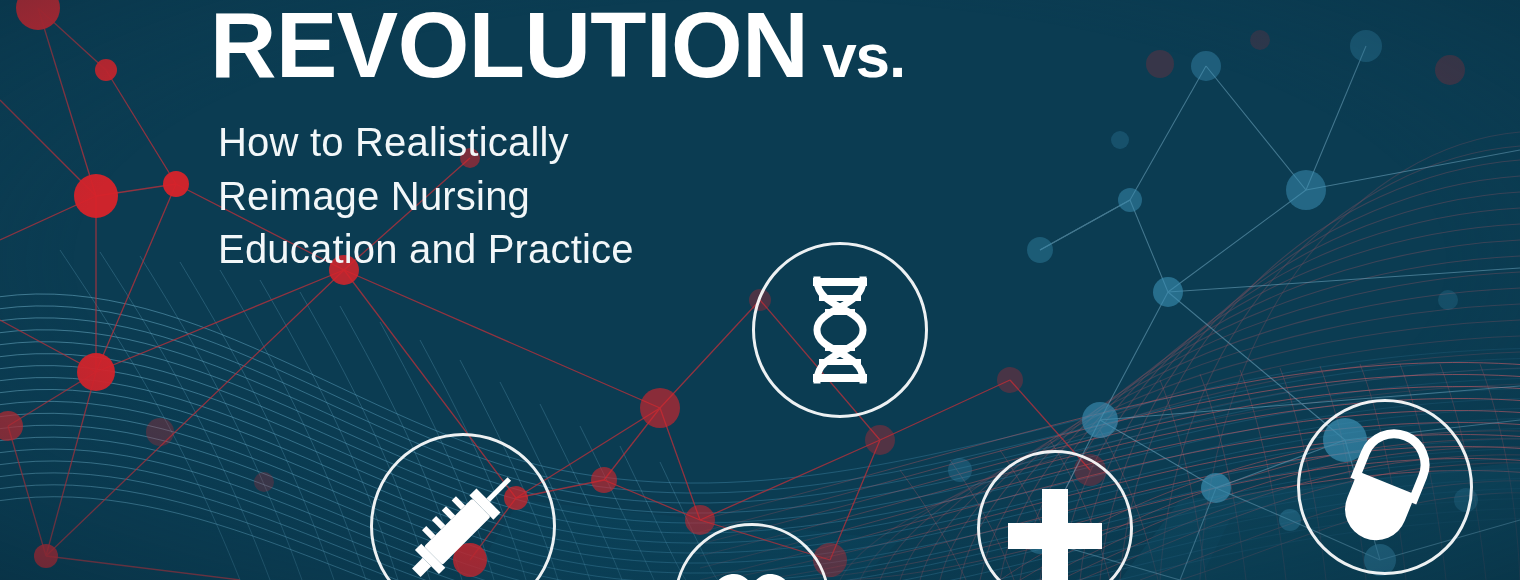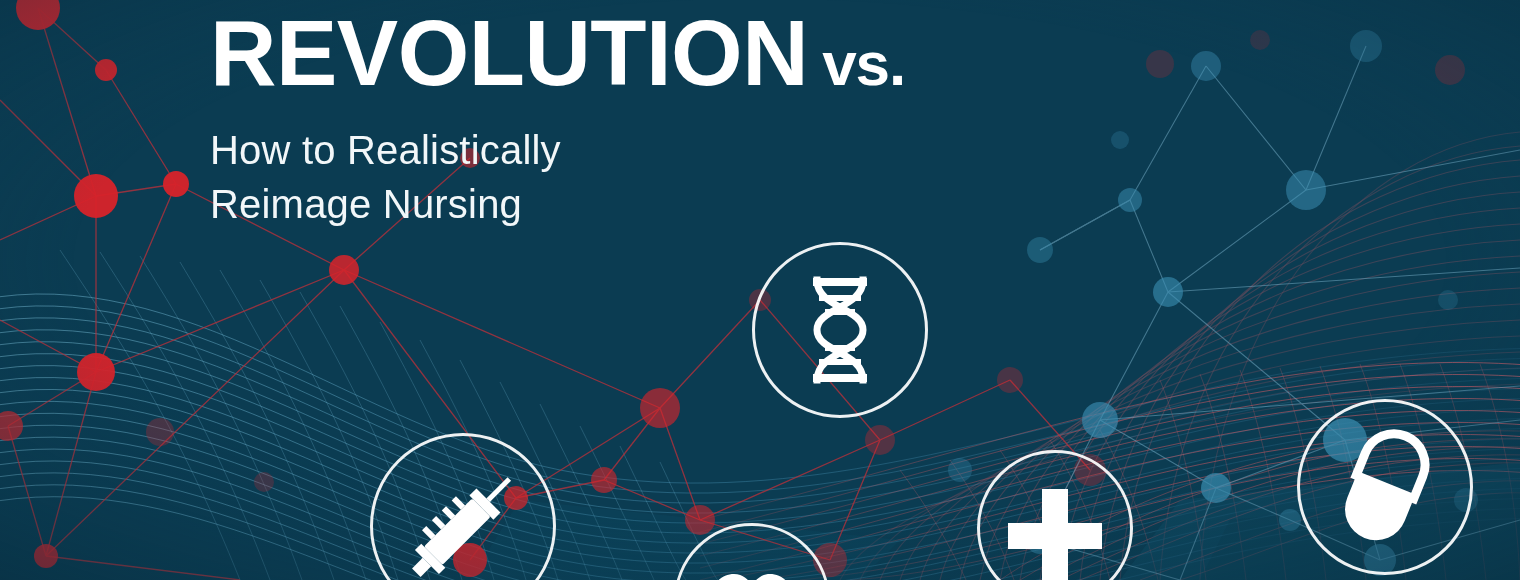--- a/index.html
+++ b/index.html
@@ -21,36 +21,37 @@
     color:#ffffff;
     font-weight:700;
     font-size:92px;
     line-height:0.98;
     letter-spacing:-0.5px;
     margin:0;
     white-space:nowrap;
     transform:scaleX(1.0);
     transform-origin:left center;
   }
-  #title-line-1{padding-top:8px;}
+  #title-line-1{}
   #title-line-1 .vs{
     font-size:62px;
     text-transform:lowercase;
     letter-spacing:-1px;
     padding-left:14px;
     vertical-align:baseline;
   }
   #title-line-2{margin-top:14px;}
   #subtitle{
     margin-top:26px;
     color:#f2f7f9;
     font-size:40px;
     font-weight:400;
     line-height:1.34;
     letter-spacing:0.2px;
+    margin-left:8px;
   }
   .sub-line{display:block;white-space:nowrap;}
 
   
   .icon-badge{
     position:absolute;border-radius:50%;
     border:3px solid rgba(255,255,255,0.93);
     box-sizing:border-box;z-index:35;
     display:flex;align-items:center;justify-content:center;
   }
@@ -307,20 +308,21 @@
     </g>
   </svg>
 
   <div id="text-block">
     <div class="title-line" id="title-line-1">
       <span>REVOLUTION</span><span class="vs">vs.</span>
     </div>
     <div id="subtitle">
       <span class="sub-line">How to Realistically</span>
       <span class="sub-line">Reimage Nursing</span>
+      <span class="sub-line">Education and Practice</span>
     </div>
   </div>
 
   <div class="icon-badge" style="left:752px;top:242px;width:176px;height:176px;">
     <span>
       <svg width="86" height="112" viewBox="0 0 86 112" fill="none" stroke="#ffffff" stroke-width="7" stroke-linecap="square">
         <path d="M20 6 C20 34 66 34 66 56 C66 78 20 78 20 106"></path>
         <path d="M66 6 C66 34 20 34 20 56 C20 78 66 78 66 106"></path>
         <line x1="20" y1="8" x2="66" y2="8" stroke-width="8"></line>
         <line x1="25" y1="24" x2="61" y2="24" stroke-width="6"></line>

